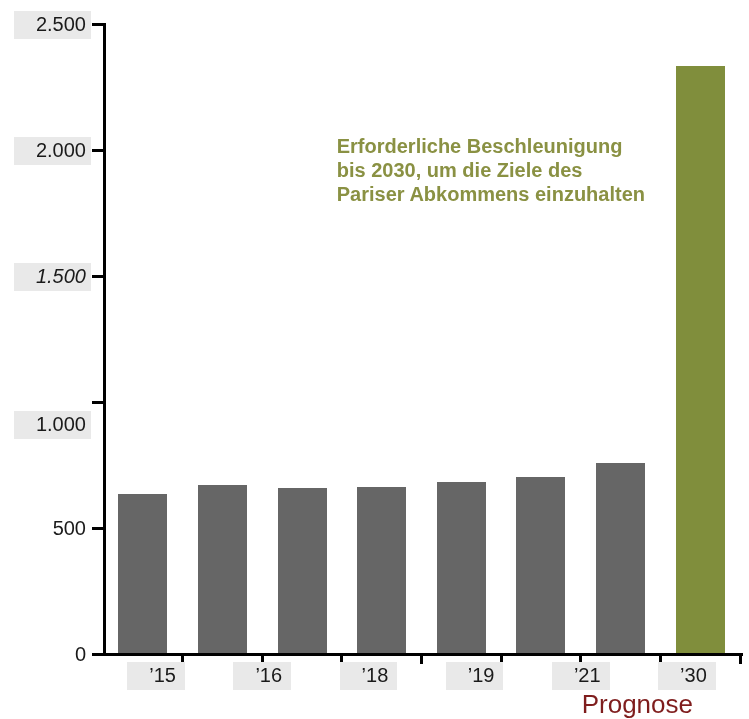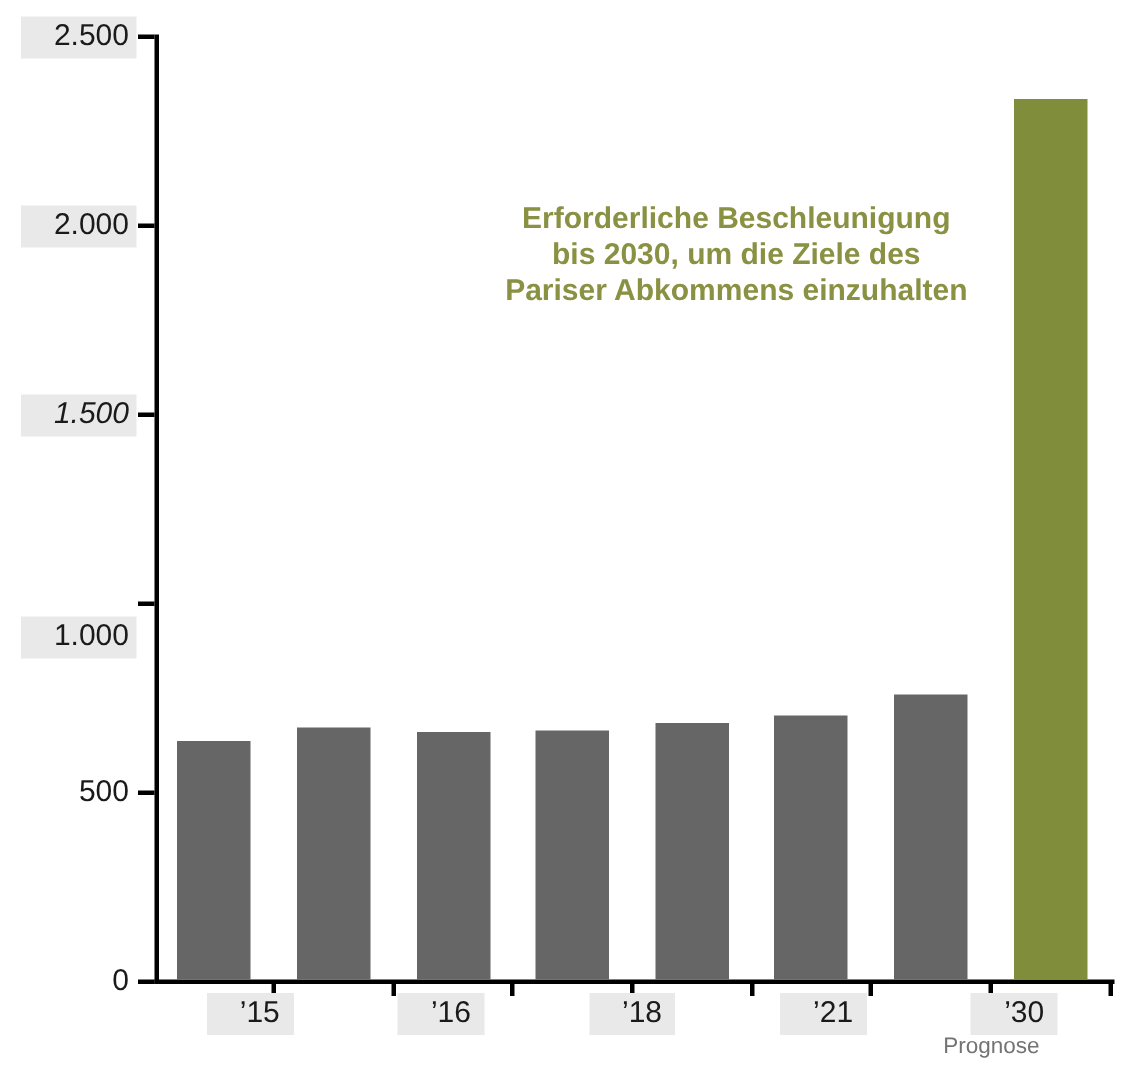--- a/index.html
+++ b/index.html
@@ -90,29 +90,29 @@
     background: var(--label-bg, #e9e9e9);
     font-size: 20px;
     color: #1a1a1a;
     padding: 2px 9px 3px 22px;
     white-space: nowrap;
   }
   .x-sublabel {
     position: absolute;
     top: 689px;
     right: 56px;
-    font-size: 15px;
-    color: #737373;
+    font-size: 26px;
+    color: #7f1d1d;
     white-space: nowrap;
   }
   .annotation {
     position: absolute;
     top: 134px;
     right: 104px;
-    text-align: center;
+    text-align: left;
     font-size: 20px;
     font-weight: bold;
     line-height: 24px;
     color: var(--annotation-color, #8a9143);
     white-space: nowrap;
   }
 </style>
 </head>
 <body>
 
@@ -170,17 +170,18 @@
       <div class="xtick" style="left: 420px;"></div>
       <div class="xtick" style="left: 499.625px;"></div>
       <div class="xtick" style="left: 579.25px;"></div>
       <div class="xtick" style="left: 658.875px;"></div>
       <div class="xtick" style="left: 738.5px;"></div>
     </div>
   <div class="xlabels">
       <div class="xlabel-slot"><span>’15</span></div>
       <div class="xlabel-slot"><span>’16</span></div>
       <div class="xlabel-slot"><span>’18</span></div>
+      <div class="xlabel-slot"><span>’19</span></div>
       <div class="xlabel-slot"><span>’21</span></div>
       <div class="xlabel-slot"><span>’30</span></div>
     </div>
   <div class="x-sublabel">Prognose</div>
 </div>
 
 </body></html>

